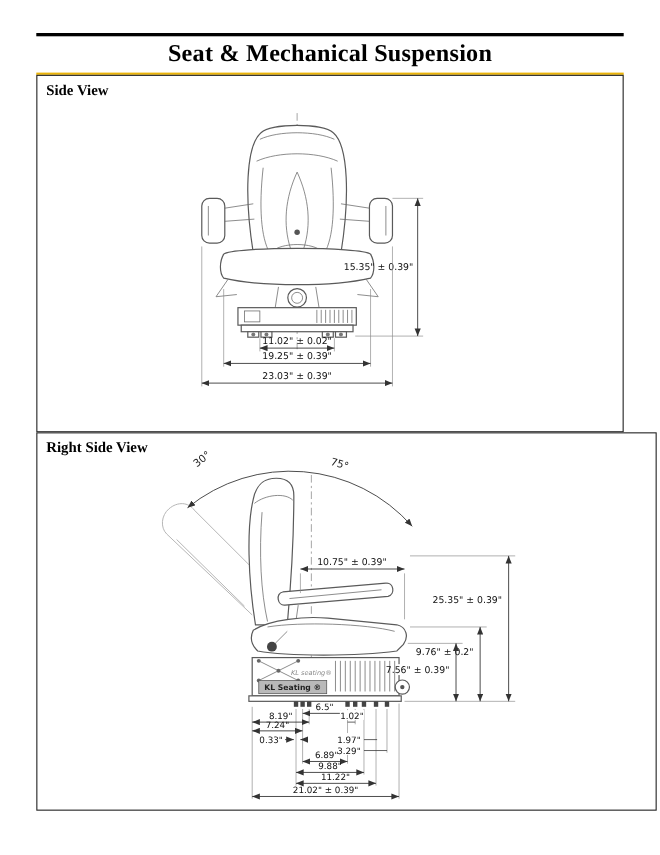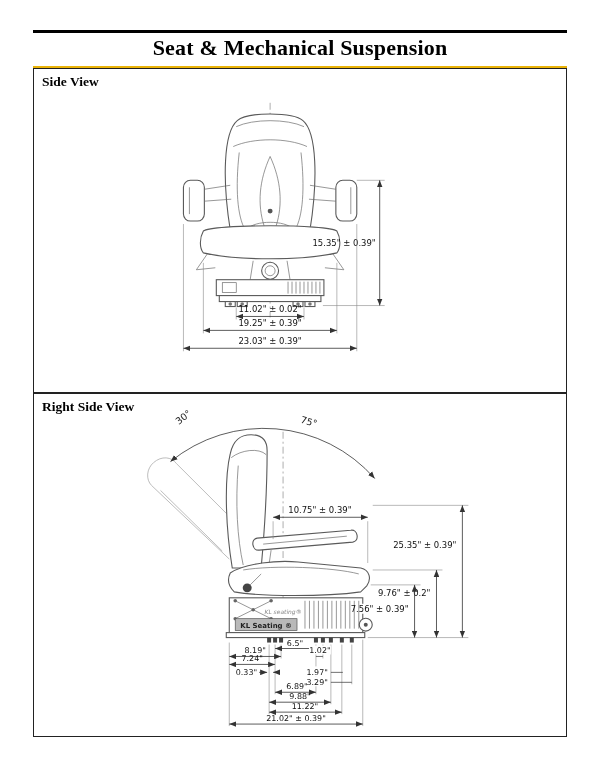--- a/index.html
+++ b/index.html
@@ -1,21 +1,21 @@
 <!DOCTYPE html>
 <html><head>
 <meta charset="utf-8">
 <style>
   html,body{margin:0;padding:0;background:#fff;}
   .page{position:relative;width:600px;height:777px;background:#fff;font-family:"Liberation Serif",serif;overflow:hidden;}
   .title-bar{position:absolute;left:33px;right:33px;top:30px;border-top:3px solid #000;border-bottom:7px solid #eab308;text-align:center;padding:2px 0 5px;}
   .title-bar span{font-weight:bold;font-size:22px;letter-spacing:.2px;}
   .panel{position:absolute;left:33px;width:532px;border:1px solid #222;background:#fff;}
   #front-panel{top:68px;height:323px;}
-  #side-panel{top:393px;height:342px;}
+  #side-panel{top:393px;height:342px;padding-left:30px;}
   .panel-label{position:absolute;top:5px;left:8px;font-weight:bold;font-size:13.5px;z-index:2;}
   .panel svg{position:absolute;top:0;left:0;}
   .dim{stroke:#333;stroke-width:.8;fill:none;}
   .thin{stroke:#333;stroke-width:.7;fill:none;}
   .ext{stroke:#888;stroke-width:.6;fill:none;}
   .seat{stroke:#5a5a5a;stroke-width:1.1;fill:#fff;}
   .seatline{stroke:#6a6a6a;stroke-width:.7;fill:none;}
   .ghost{stroke:#b5b5b5;stroke-width:.9;fill:none;}
   .cl{stroke:#777;stroke-width:.6;stroke-dasharray:7 3 2 3;fill:none;}
   .dimtext{font-family:"DejaVu Sans",sans-serif;font-size:8.5px;fill:#111;}

